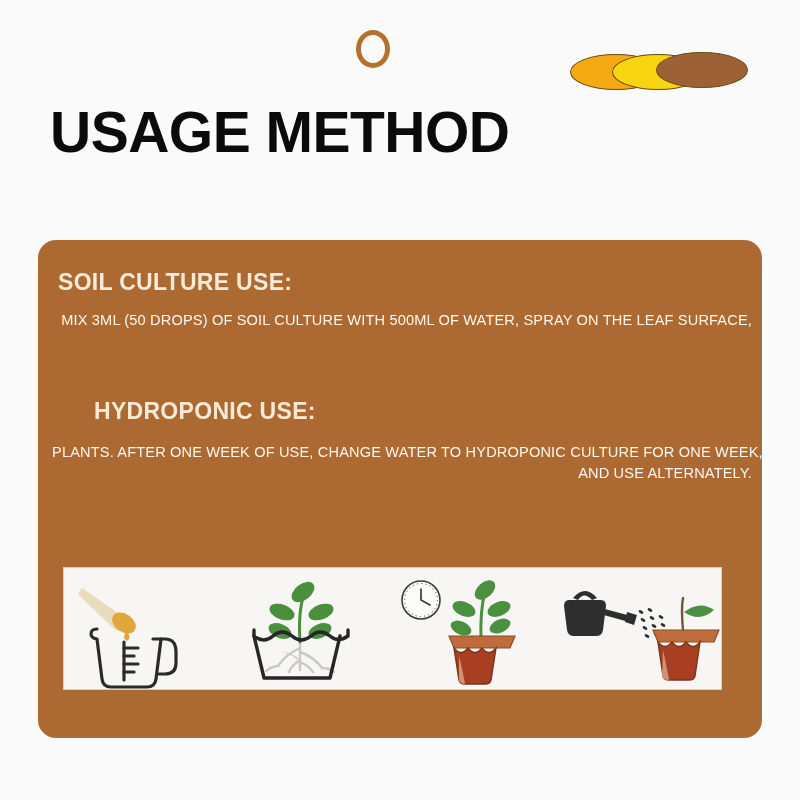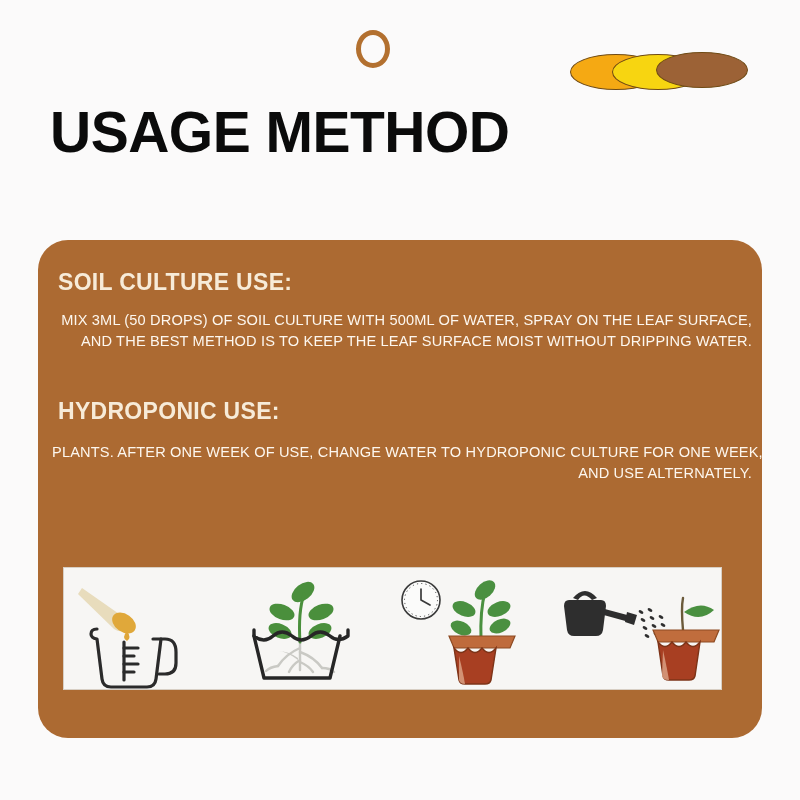--- a/index.html
+++ b/index.html
@@ -61,36 +61,36 @@
   }
 
   
   .card {
     position: absolute;
     left: 38px;
     top: 240px;
     width: 724px;
     height: 498px;
     background: #ac6a32;
-    border-radius: 30px;
+    border-radius: 18px;
     box-sizing: border-box;
     padding: 0;
   }
 
   .section-heading {
     position: absolute;
     left: 20px;
     font-size: 23px;
     font-weight: bold;
     color: #f7ebd8;
     letter-spacing: 0.3px;
     white-space: nowrap;
   }
   .heading-soil  { top: 29px; }
-  .heading-hydro { top: 158px; }
+  .heading-hydro { top: 158px; margin-left: 36px; }
 
   .body-text {
     position: absolute;
     left: 14px;
     width: 700px;
     font-size: 14.6px;
     line-height: 20.5px;
     color: #fdf7ef;
     letter-spacing: 0.15px;
   }
@@ -129,21 +129,20 @@
 </div>
 
 <div class="page-title">USAGE METHOD</div>
 
 <div class="card">
 
   <div class="section-heading heading-soil">SOIL CULTURE USE:</div>
 
   <div class="body-text text-soil">
     <span class="ln">MIX 3ML (50 DROPS) OF SOIL CULTURE WITH 500ML OF WATER, SPRAY ON THE LEAF SURFACE,</span>
-    <span class="ln">AND THE BEST METHOD IS TO KEEP THE LEAF SURFACE MOIST WITHOUT DRIPPING WATER.</span>
   </div>
 
   <div class="section-heading heading-hydro">HYDROPONIC USE:</div>
 
   <div class="body-text text-hydro">
     <span class="ln">PLANTS. AFTER ONE WEEK OF USE, CHANGE WATER TO HYDROPONIC CULTURE FOR ONE WEEK,</span>
     <span class="ln">AND USE ALTERNATELY.</span>
   </div>
 
   <div class="strip">

